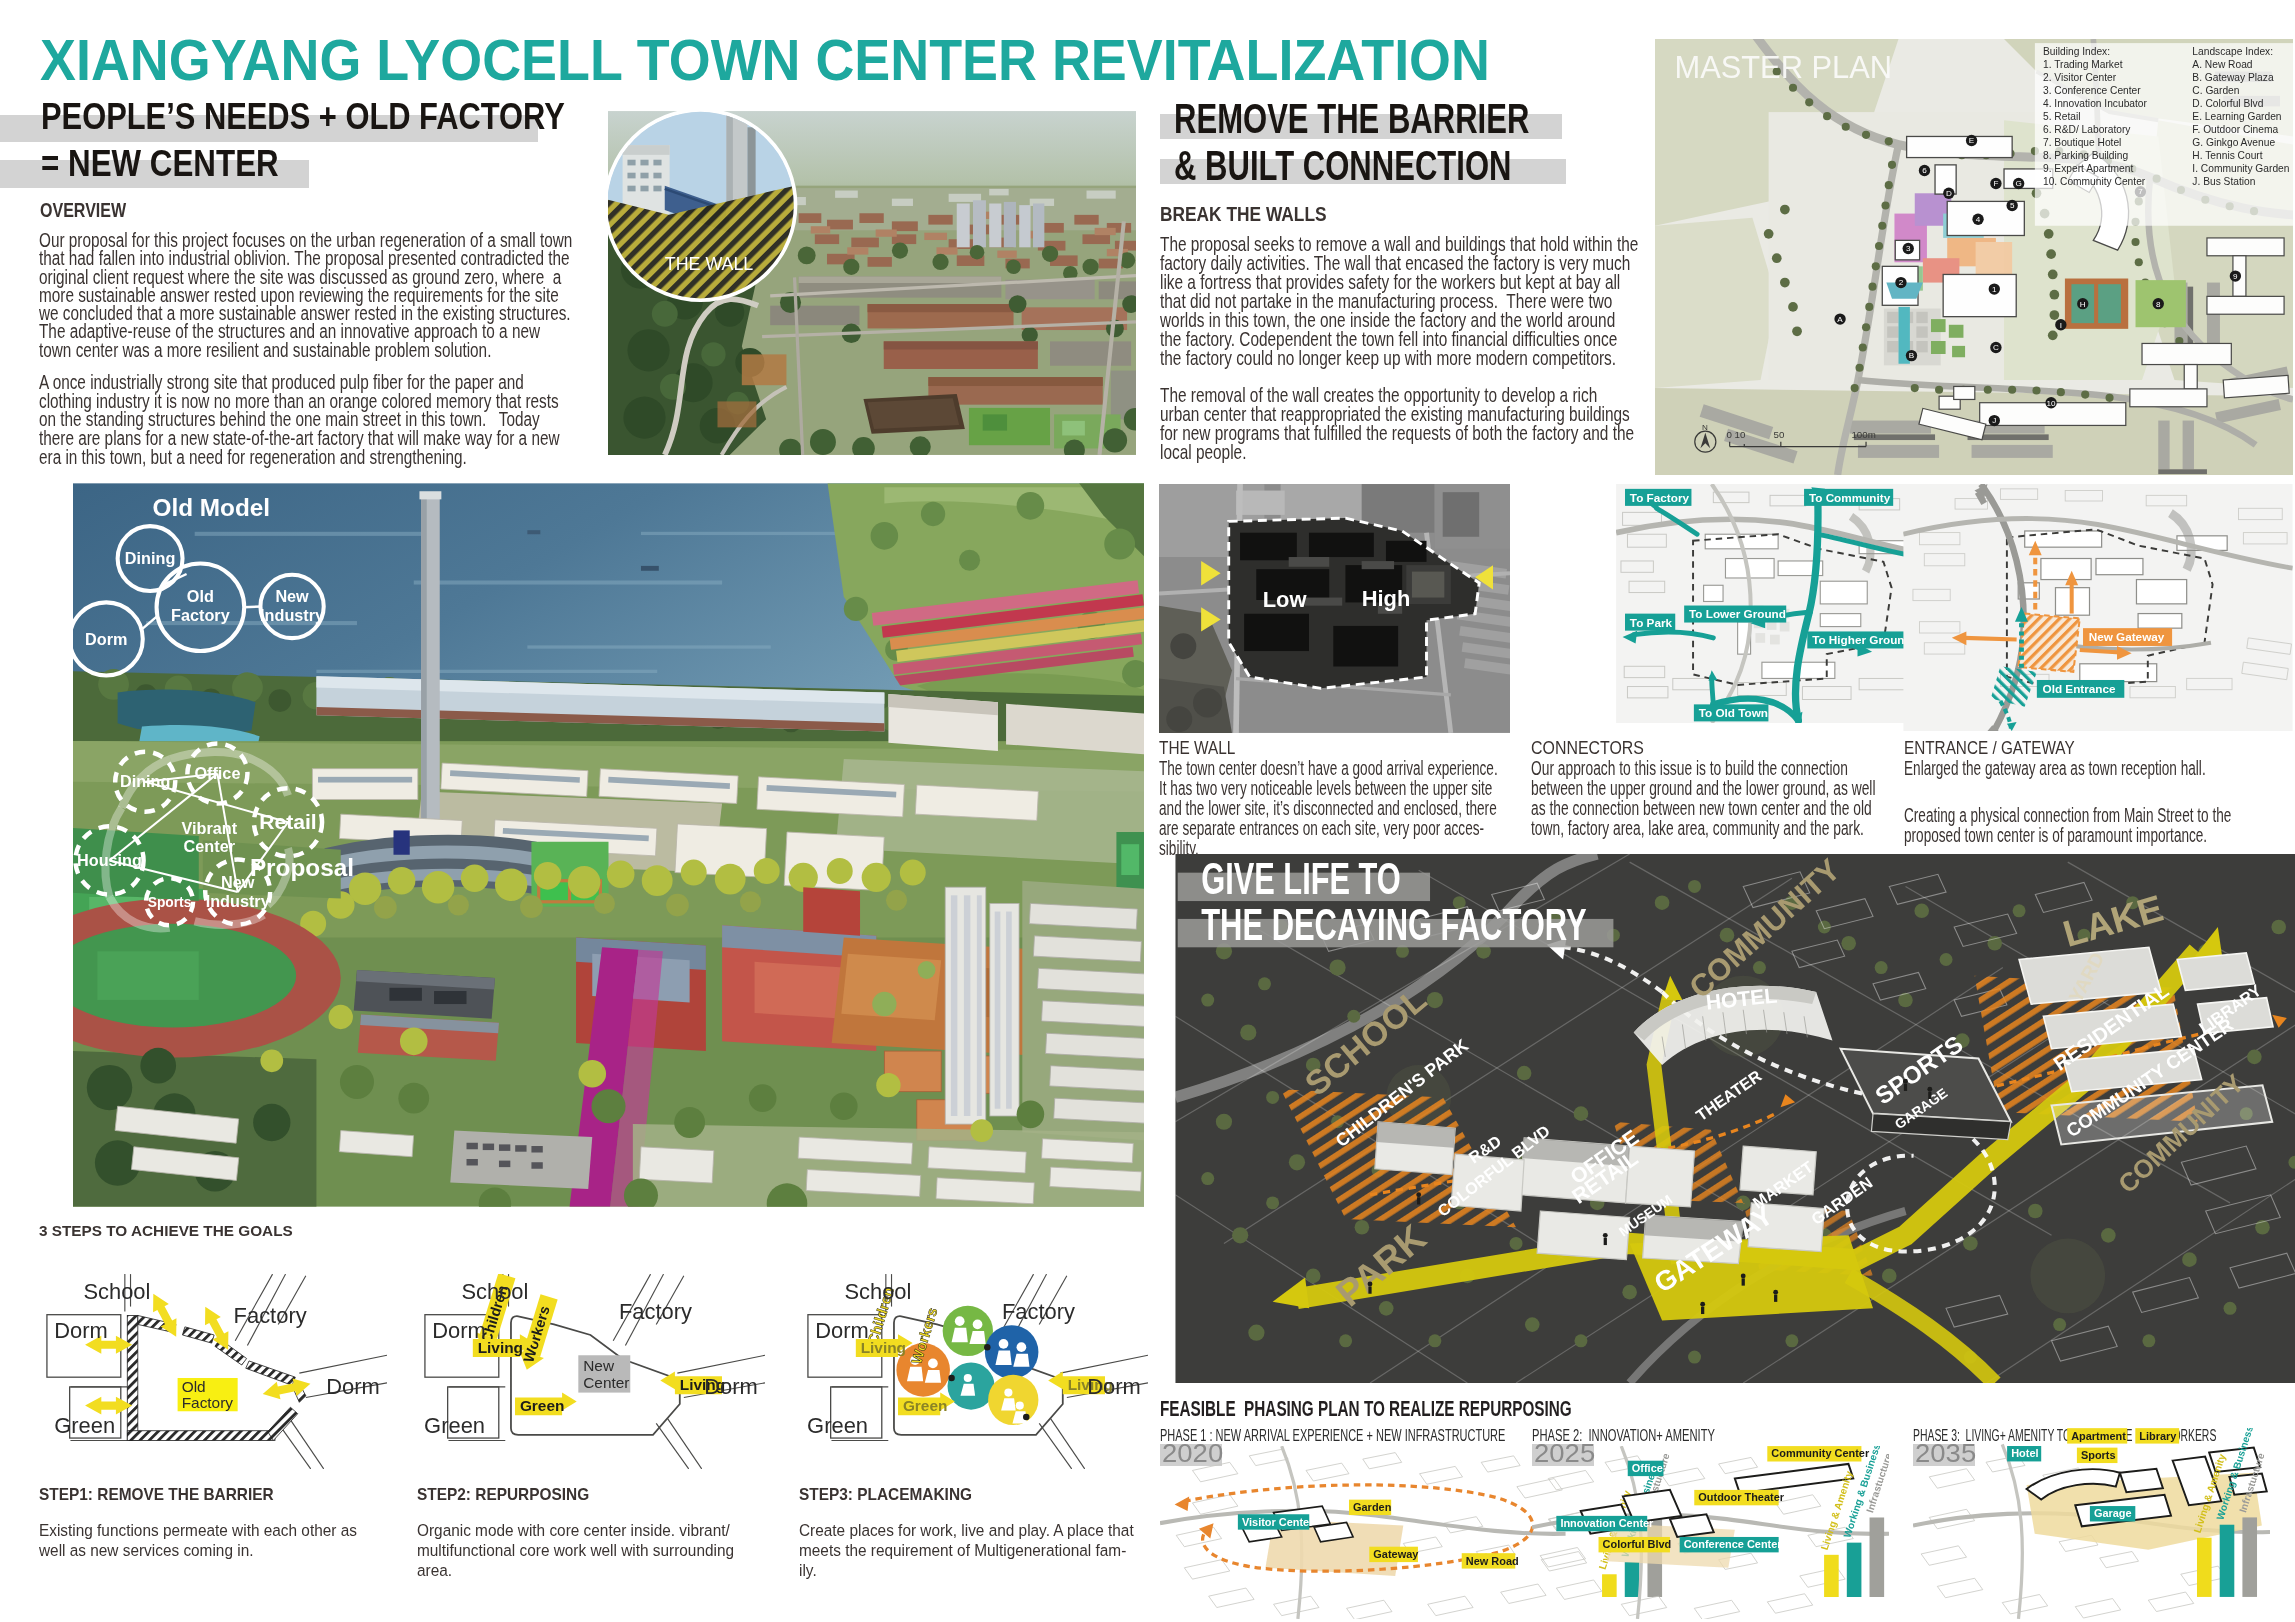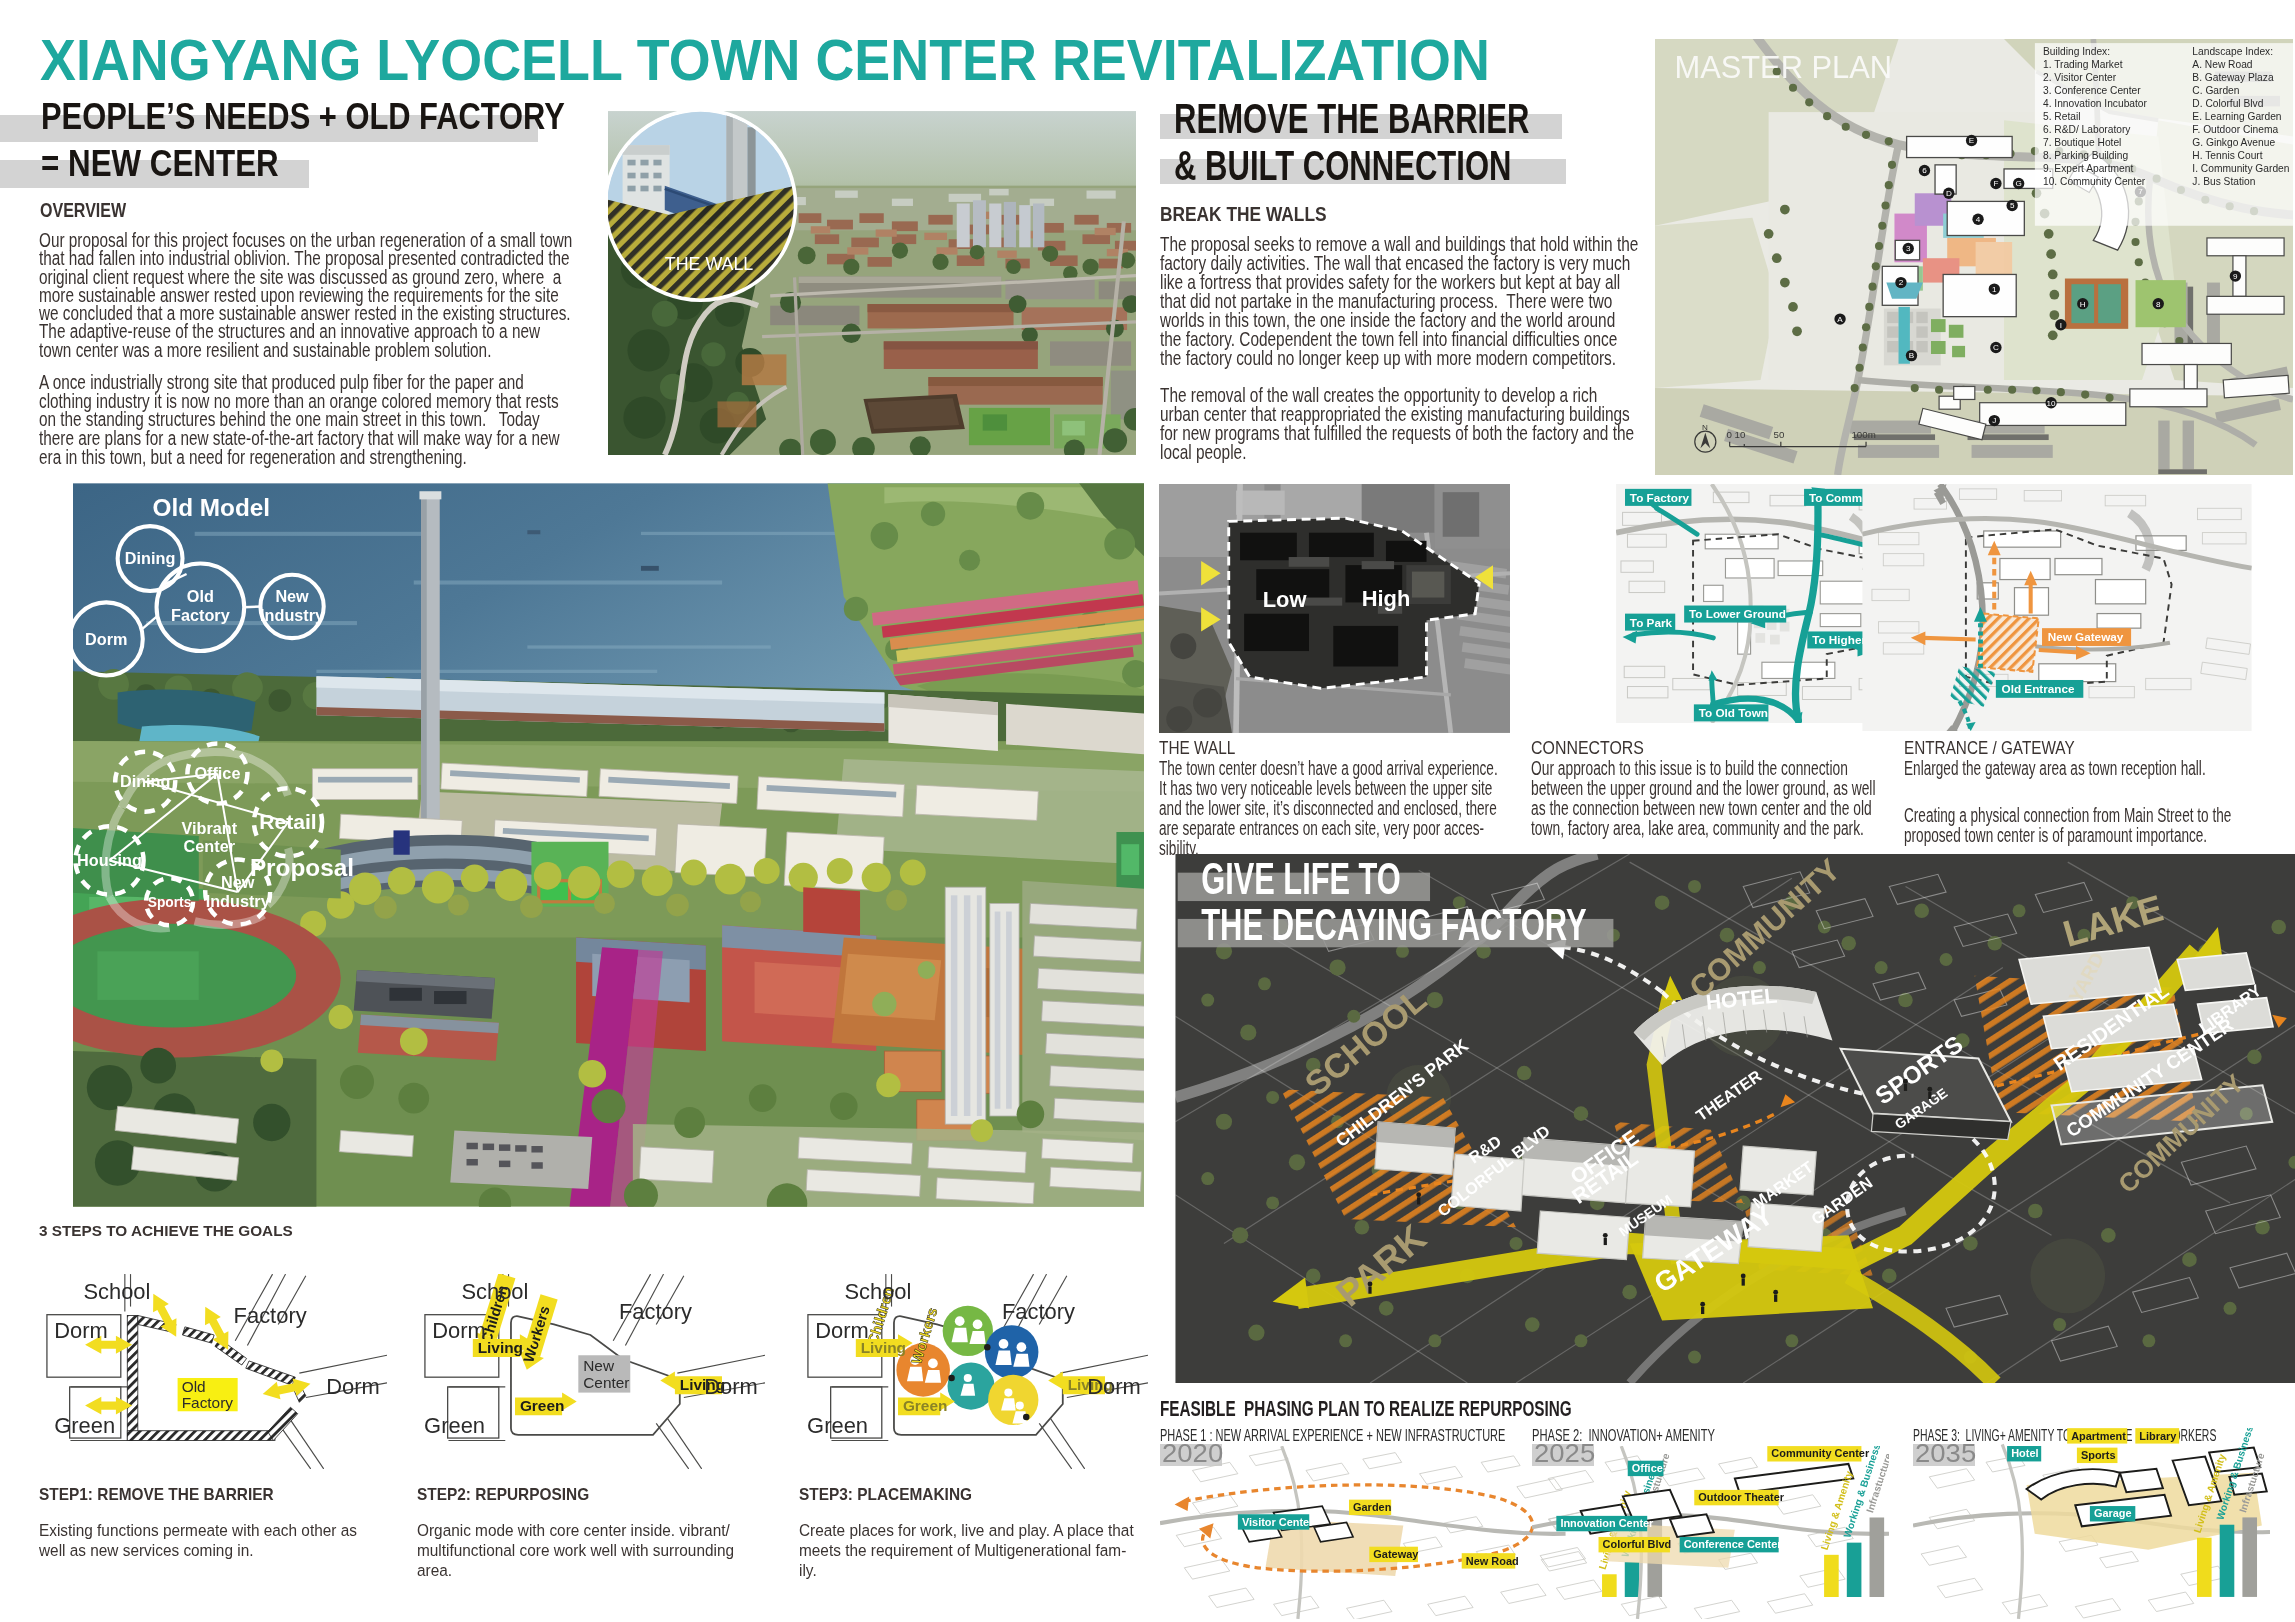--- a/index.html
+++ b/index.html
@@ -1041,21 +1041,21 @@
           <text x="102" y="288" fill="#fff">To Old Town</text>
 </g>
 </g>
 </svg>
 </div>
 
 <div class="abs sx" style="left:1531px;top:739px;font-size:18.7px;color:#3a3331;transform:scaleX(0.852);">CONNECTORS</div>
 
 <div class="abs sx" style="left:1531px;top:758px;font-size:20px;line-height:20px;color:#3a3331;transform:scaleX(0.69);">Our approach to this issue is to build the connection<br>between the upper ground and the lower ground, as well<br>as the connection between new town center and the old<br>town, factory area, lake area, community and the park.</div>
 
-<div class="abs" style="left:1862px;top:484px;width:390px;height:247px;">
+<div class="abs" style="left:1903px;top:484px;width:390px;height:247px;">
 <svg width="390" height="247" viewBox="0 0 481 305">
 <defs>
 <clipPath id="gwc">
           <rect width="481" height="305"></rect>
         </clipPath>
 <pattern id="ohatch" width="9" height="9" patternUnits="userSpaceOnUse" patternTransform="rotate(45)">
 <rect width="9" height="9" fill="#f7e8d8"></rect>
           <rect width="4" height="9" fill="#ef953f"></rect>
 </pattern>
 <pattern id="thatch" width="9" height="9" patternUnits="userSpaceOnUse" patternTransform="rotate(-45)">

